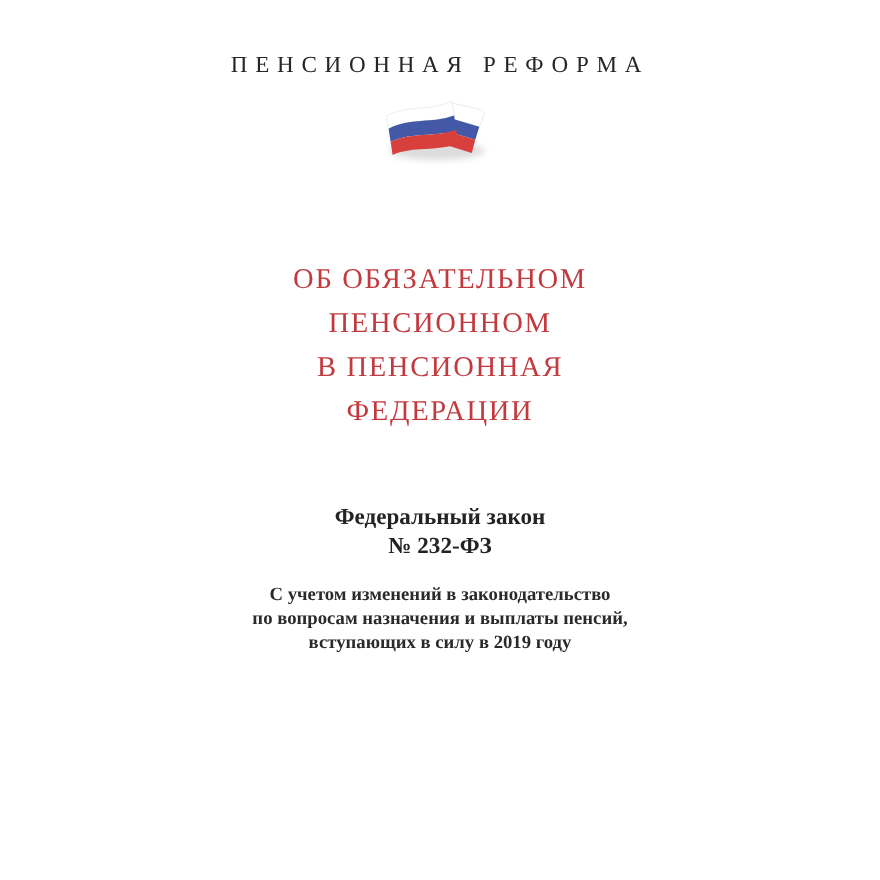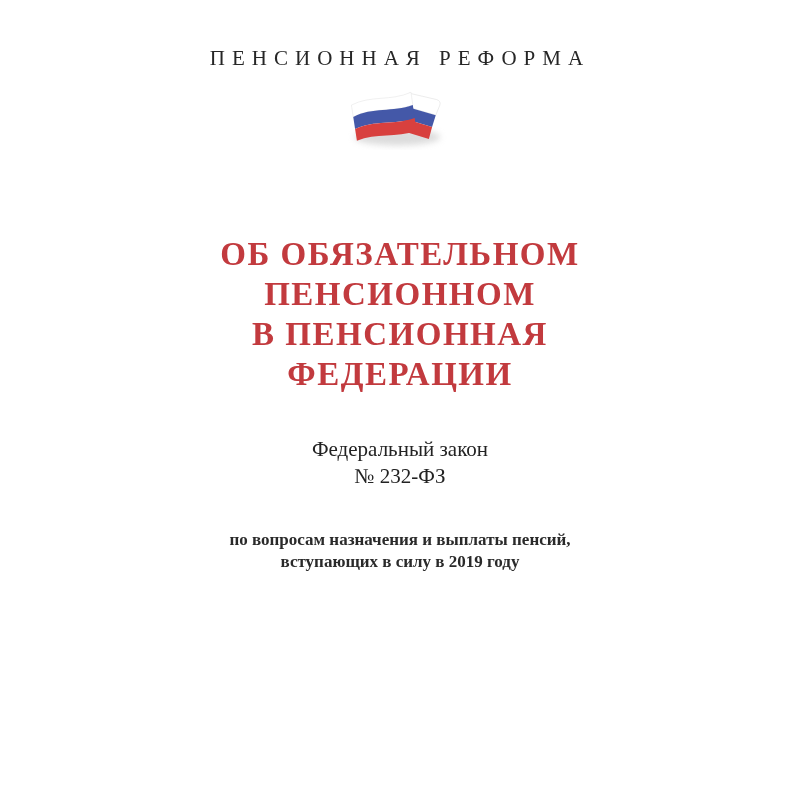--- a/index.html
+++ b/index.html
@@ -38,32 +38,32 @@
   }
   .kicker {
     top: 192px;
     font-size: 29px;
     letter-spacing: 5px;
     color: #1f1f1f;
     font-weight: 400;
   }
   .main-title {
     top: 234px;
-    font-size: 33px;
+    font-size: 26px;
     line-height: 40px;
-    font-weight: 700;
+    font-weight: 400;
     letter-spacing: 1.5px;
     color: #c23a3e;
   }
   .law-block {
-    top: 436px;
+    top: 456px;
     font-size: 21px;
     line-height: 27px;
     color: #232323;
-    font-weight: 400;
+    font-weight: 700;
   }
   .note-block {
     top: 529px;
     font-size: 17px;
     line-height: 22px;
     font-weight: 700;
     color: #2a2a2a;
   }
   .publisher {
     top: 681px;
@@ -109,19 +109,20 @@
     <div>В ПЕНСИОННАЯ</div>
     <div>ФЕДЕРАЦИИ</div>
   </div>
 
   <div class="center-line law-block">
     <div>Федеральный закон</div>
     <div>№ 232-ФЗ</div>
   </div>
 
   <div class="center-line note-block">
+    <div>С учетом изменений в законодательство</div>
     <div>по вопросам назначения  и выплаты пенсий,</div>
     <div>вступающих в силу в 2019 году</div>
   </div>
 
   <div class="center-line publisher">РГ-Пресс</div>
 
 </div>
 
 </body></html>

